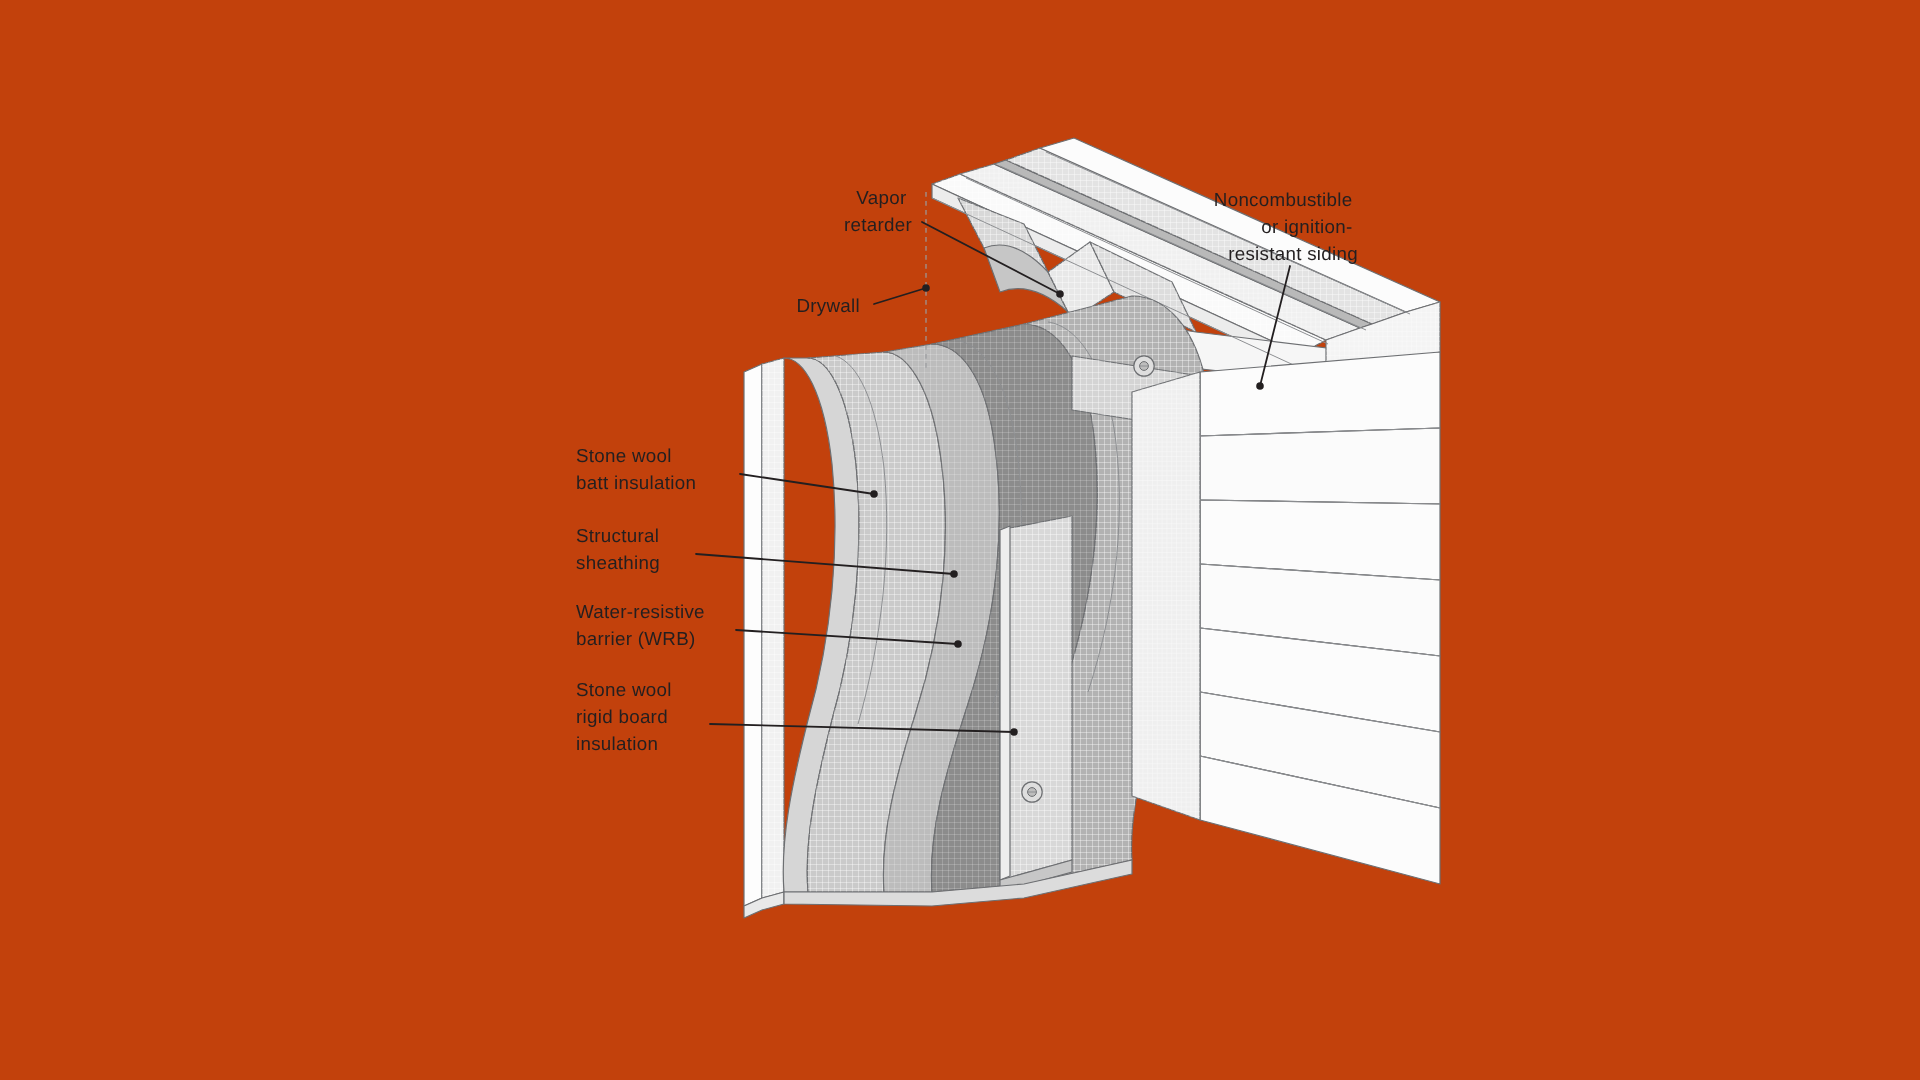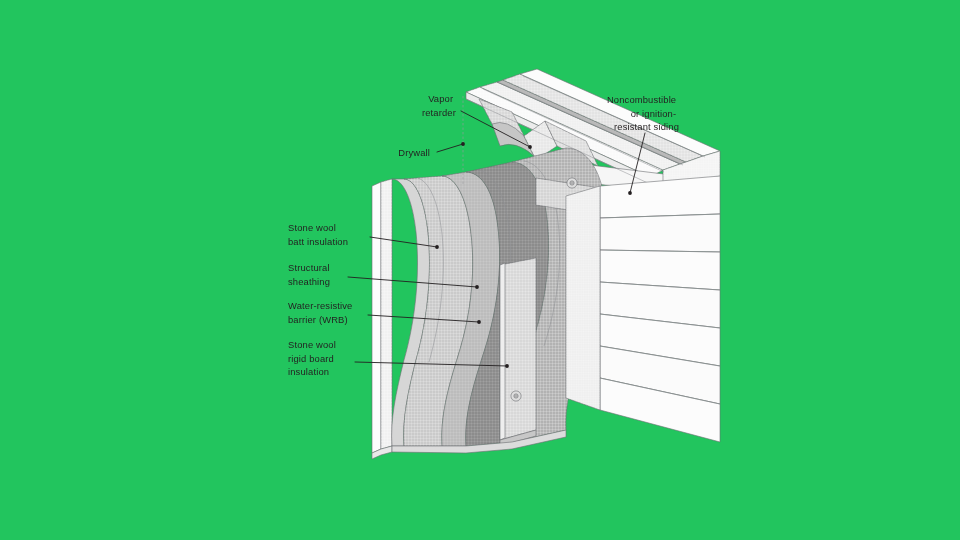--- a/index.html
+++ b/index.html
@@ -12,21 +12,21 @@
     width: 960px;
     height: 540px;
     overflow: hidden;
     font-family: "Liberation Sans", sans-serif;
     color: #231f20;
   }
   #figure-root {
     position: relative;
     width: 960px;
     height: 540px;
-    background: #22c55e;
+    background: #c2410c;
   }
   #assembly-svg {
     position: absolute;
     left: 0;
     top: 0;
     width: 960px;
     height: 540px;
     display: block;
   }
   .callout-text {

